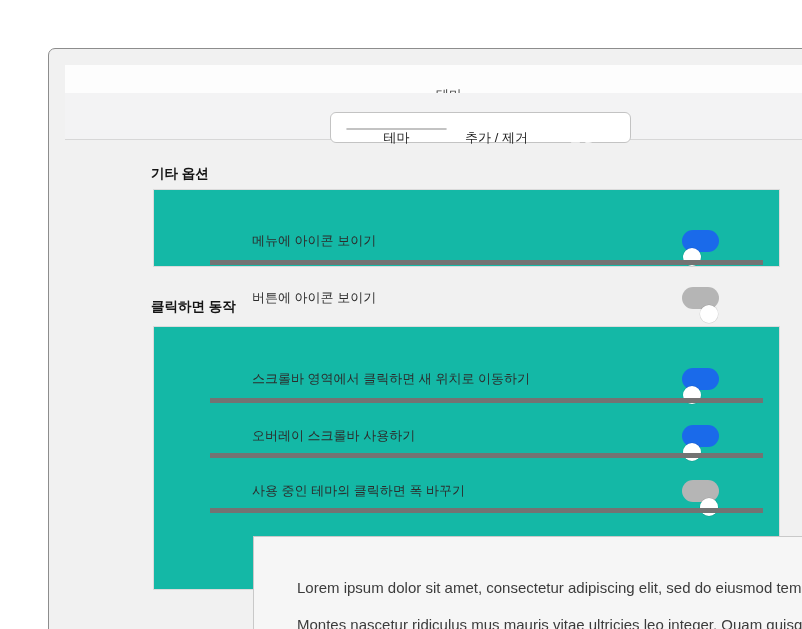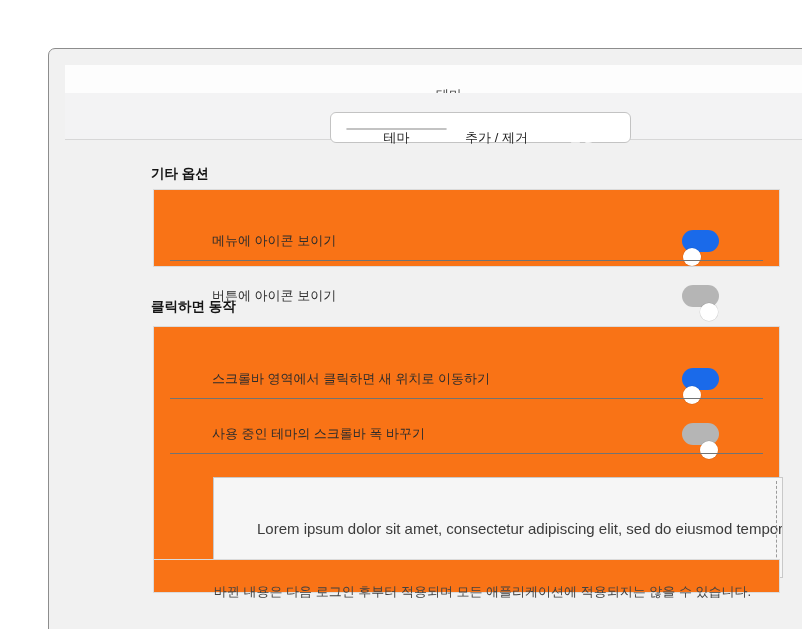--- a/index.html
+++ b/index.html
@@ -68,31 +68,32 @@
   }
   
   .section-heading {
     position: absolute; left: 86px;
     font-size: 13.5px; font-weight: bold; color: #141414;
   }
   #heading-other { top: 100px; text-align: center; }
   #heading-scrollbar { top: 233px; }
   .card {
     position: absolute; left: 88px; width: 627px;
-    background: #f97316;
+    background: #14b8a6;
     border: 1px solid #dbdbdb;
+    padding-left: 40px;
   }
   #card-other { top: 124px; height: 78px; }
   #card-scrollbar { top: 261px; height: 264px; }
   #card-footer { top: 494px; height: 34px; }
   .row {
     position: relative; height: 39px;
   }
   #card-other .row { height: 38px; }
-  .row + .row, .preview-row { border-top: 1px solid #737373; }
+  .row + .row, .preview-row { border-top: 5px solid #737373; }
   .row .label {
     position: absolute; left: 26px; top: 50%; transform: translateY(-50%);
     font-size: 13px; color: #2c2c2c; white-space: nowrap;
   }
   
   .toggle {
     position: absolute; right: 28px; top: 50%; transform: translateY(-50%);
     width: 37px; height: 22px; border-radius: 11px;
     background: #b5b5b5; cursor: pointer;
   }
@@ -175,21 +176,27 @@
   <div class="section-heading" id="heading-scrollbar">클릭하면 동작</div>
 
   <div class="card" id="card-scrollbar">
     <div class="row">
       <span class="label">스크롤바 영역에서 클릭하면 새 위치로 이동하기</span>
       <div class="toggle on">
         <span class="knob"></span>
       </div>
     </div>
     <div class="row">
-      <span class="label">사용 중인 테마의 스크롤바 폭 바꾸기</span>
+      <span class="label">오버레이 스크롤바 사용하기</span>
+      <div class="toggle on">
+        <span class="knob"></span>
+      </div>
+    </div>
+    <div class="row">
+      <span class="label">사용 중인 테마의 클릭하면 폭 바꾸기</span>
       <div class="toggle">
         <span class="knob"></span>
       </div>
     </div>
     <div class="preview-row">
       <div class="preview">
         <div class="preview-inner">
           <p>
             </p>
             <div class="tline">Lorem ipsum dolor sit amet, consectetur adipiscing elit, sed do eiusmod tempor incididunt ut labore et dolore magna aliqua.</div>
@@ -201,17 +208,14 @@
           <p></p>
           <p>
             </p>
             <div class="tline">Lorem ipsum dolor sit amet, consectetur adipiscing elit, sed do eiusmod tempor incididunt ut labore et dolore magna aliqua.</div>
           <p></p>
         </div>
       </div>
     </div>
   </div>
 
-  <div class="card" id="card-footer">
-    <span class="note">바뀐 내용은 다음 로그인 후부터 적용되며 모든 애플리케이션에 적용되지는 않을 수 있습니다.</span>
-  </div>
 
 </div>
 
 </body></html>

